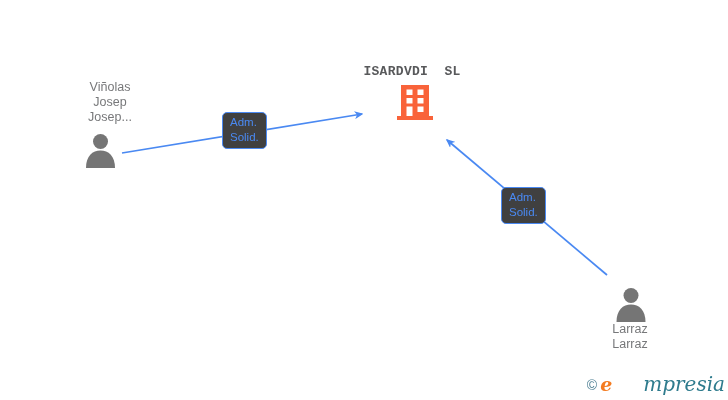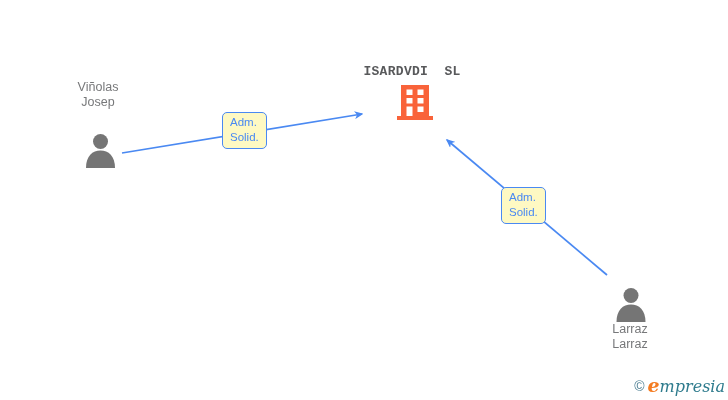--- a/index.html
+++ b/index.html
@@ -33,33 +33,33 @@
     font-weight: bold;
     font-size: 13px;
     white-space: pre;
     letter-spacing: 0.3px;
     font-family: Liberation Mono, monospace;
   }
   .person-icon { position: absolute; }
   .building-icon { position: absolute; left: 396px; top: 85px; }
   .edge-label {
     position: absolute;
-    background: #fef9c3;
+    background: #404040;
     border: 1.5px solid #4a89f2;
     border-radius: 5px;
     color: #4a89f2;
     font-size: 11.5px;
     line-height: 15px;
     padding: 2px 7px 3px 7px;
     text-align: left;
   }
   .edge-label span { display: block; }
   .label-1 { left: 222px; top: 112px; }
   .label-2 { left: 501px; top: 187px; }
-  .name-left  { left: 56px;  top: 80px;  width: 84px; }
+  .name-left  { left: 68px;  top: 80px;  width: 84px; }
   .name-right { left: 584px; top: 322px; width: 92px; }
   .footer-logo {
     position: absolute;
     right: 3px; bottom: 4px;
     font-family: "DejaVu Serif", serif;
     font-style: italic;
     font-size: 16px;
     white-space: nowrap;
   }
   .footer-logo .copy {
@@ -70,41 +70,43 @@
     vertical-align: 1px;
     margin-right: 3px;
   }
   .footer-logo .brand-e {
     color: #f47b20;
     font-size: 19px;
     font-weight: bold;
   }
   .footer-logo .brand-rest {
     color: #2e7b8d;
-    font-size: 16px;
+    font-size: 20px;
+    margin-left: 31px;
   }
 </style>
 </head>
 <body>
 
 <div class="canvas">
 
   <svg class="edges-svg">
     <defs>
       <marker id="arrow" markerWidth="9" markerHeight="8" refX="7.5" refY="4" orient="auto" markerUnits="userSpaceOnUse">
         <path d="M0,0 L9,4 L0,8 L2.5,4 Z" fill="#4a89f2"></path>
       </marker>
     </defs>
     <line x1="122" y1="153" x2="362" y2="114" stroke="#4a89f2" stroke-width="1.7" marker-end="url(#arrow)"></line>
     <line x1="607" y1="275" x2="447" y2="140" stroke="#4a89f2" stroke-width="1.7" marker-end="url(#arrow)"></line>
   </svg>
 
   <div class="person-name name-left">
     <span>Viñolas</span>
     <span>Josep</span>
+    <span>Josep...</span>
   </div>
   <svg class="person-icon" style="left:85px; top:133px;" width="31" height="35" viewBox="0 0 31 35">
     <circle cx="15.5" cy="8.5" r="7.5" fill="#757575"></circle>
     <path d="M1,35 C1,23 7.5,17.5 15.5,17.5 C23.5,17.5 30,23 30,35 Z" fill="#757575"></path>
   </svg>
 
   <div class="company-title">ISARDVDI  SL</div>
   <svg class="building-icon" width="38" height="36" viewBox="0 0 38 36">
     <rect x="1" y="31" width="36" height="4" fill="#f9633a"></rect>
     <rect x="5" y="0" width="28" height="31" fill="#f9633a"></rect>

